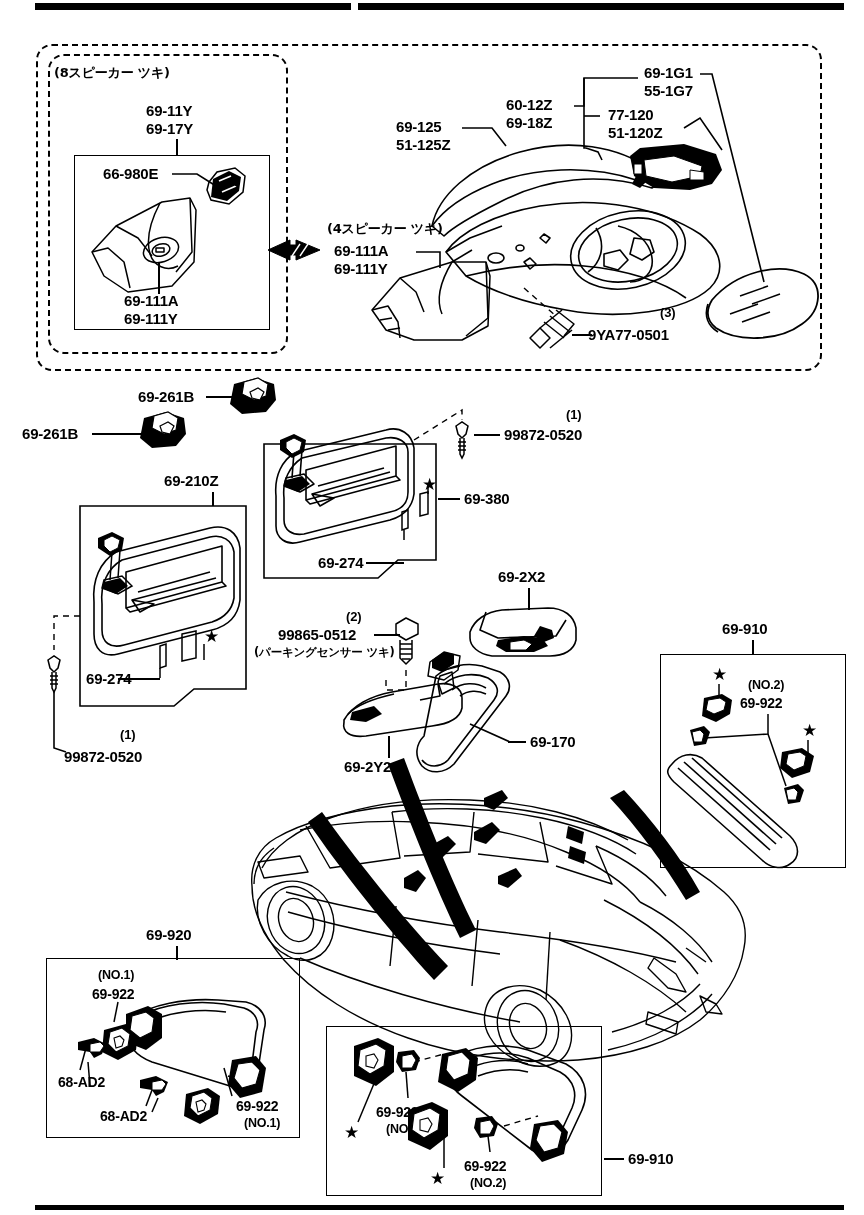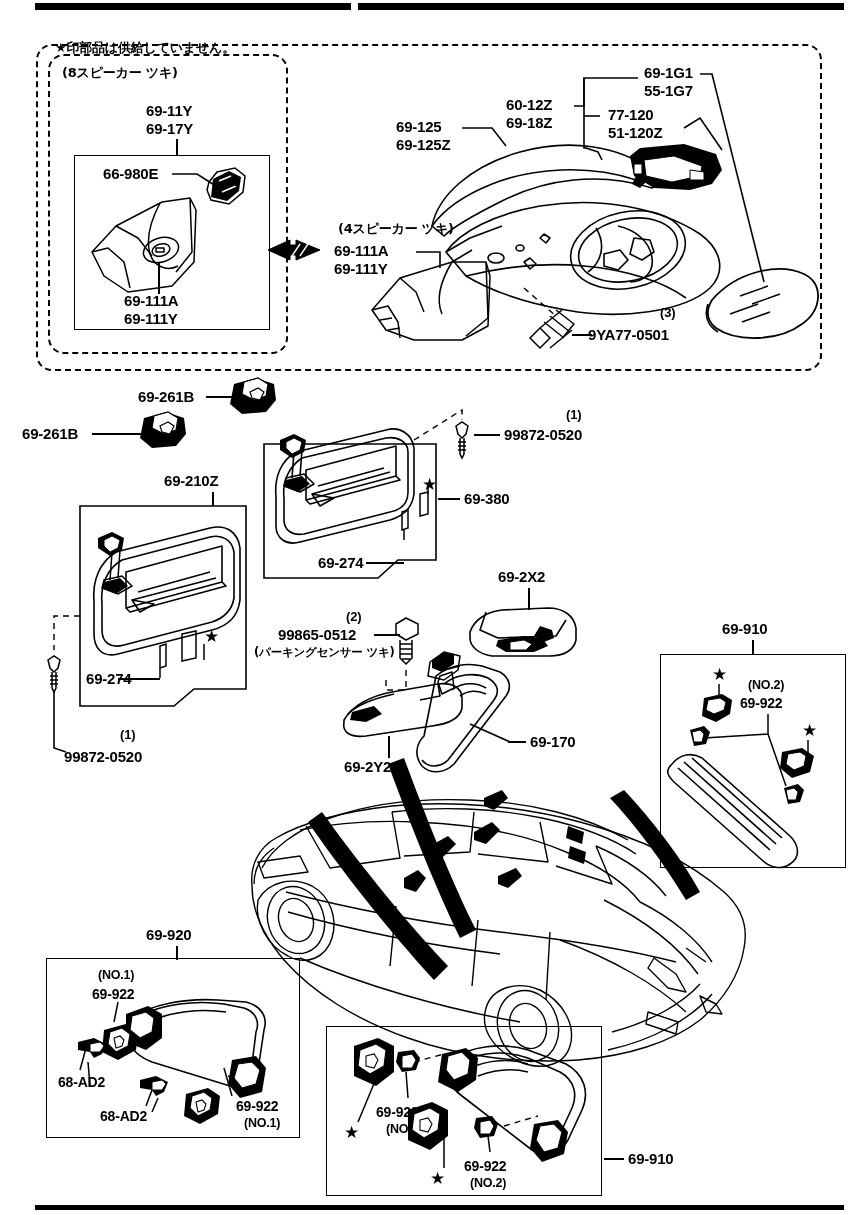--- a/index.html
+++ b/index.html
@@ -22,28 +22,25 @@
 </style>
 </head>
 <body>
 
 <div class="page">
 
   <div class="rule" style="left:35px;top:3px;width:316px;height:7px;"></div>
   <div class="rule" style="left:358px;top:3px;width:486px;height:7px;"></div>
   <div class="rule" style="left:35px;top:1205px;width:809px;height:5px;"></div>
 
-  <div class="lbl" style="left:38px;top:20px;">
-    <span class="jp">★</span><span class="jp">印部品は供給していません。</span>
-  </div>
 
   <div class="dash" style="left:36px;top:44px;width:786px;height:327px;"></div>
   <div class="dash" style="left:48px;top:54px;width:240px;height:300px;"></div>
 
-  <div class="lbl jp" style="left:62px;top:66px;">(8スピーカー ツキ)</div>
+  <div class="lbl jp" style="left:54px;top:66px;">(8スピーカー ツキ)</div>
 
   <div class="lbl pn" style="left:146px;top:102px;">69-11Y</div>
   <div class="lbl pn" style="left:146px;top:120px;">69-17Y</div>
   <div class="ln" style="left:176px;top:139px;width:1.6px;height:17px;"></div>
 
   <div class="box" style="left:74px;top:155px;width:196px;height:175px;"></div>
 
   <div class="lbl pn" style="left:103px;top:165px;">66-980E</div>
   <svg style="left:0;top:0;width:864px;height:1215px;">
     <polyline points="172,174 197,174 216,186" fill="none" stroke="#000" stroke-width="1.6"></polyline>
@@ -79,41 +76,41 @@
   <svg style="left:0;top:0;width:864px;height:1215px;">
     <g fill="#000" stroke="#000" stroke-width="1">
       <path d="M320,250 l-24,-10 0,5 -6,0 0,-5 -22,10 22,10 0,-5 6,0 0,5 Z"></path>
     </g>
     <g stroke="#fff" stroke-width="1.4">
       <path d="M300,244 l-8,12"></path>
         <path d="M308,244 l-8,12"></path>
     </g>
   </svg>
 
-  <div class="lbl jp" style="left:338px;top:222px;">(4スピーカー ツキ)</div>
+  <div class="lbl jp" style="left:327px;top:222px;">(4スピーカー ツキ)</div>
   <div class="lbl pn" style="left:334px;top:242px;">69-111A</div>
   <div class="lbl pn" style="left:334px;top:260px;">69-111Y</div>
   <svg style="left:0;top:0;width:864px;height:1215px;">
     <polyline points="416,252 440,252 440,268" fill="none" stroke="#000" stroke-width="1.6"></polyline>
   </svg>
 
   <svg style="left:0;top:0;width:864px;height:1215px;">
     <g fill="none" stroke="#000" stroke-width="1.5" stroke-linejoin="round">
       <path d="M372,310 L400,278 L452,262 L486,262 L490,276 L488,326 L462,340 L414,340 L386,330 Z"></path>
       <path d="M372,310 L388,306 L398,322 L400,338"></path>
       <path d="M400,278 L416,292 L424,312"></path>
       <path d="M452,262 C440,282 436,300 442,314"></path>
       <path d="M486,262 L488,318 L466,336"></path>
       <path d="M380,320 L392,318"></path>
         <path d="M388,330 L400,328"></path>
     </g>
   </svg>
 
   <div class="lbl pn" style="left:396px;top:118px;">69-125</div>
-  <div class="lbl pn" style="left:396px;top:136px;">69-125Z</div>
+  <div class="lbl pn" style="left:396px;top:136px;">51-125Z</div>
   <svg style="left:0;top:0;width:864px;height:1215px;">
     <polyline points="462,128 492,128 506,146" fill="none" stroke="#000" stroke-width="1.6"></polyline>
   </svg>
   <svg style="left:0;top:0;width:864px;height:1215px;">
     <g fill="none" stroke="#000" stroke-width="1.6" stroke-linejoin="round">
       <path d="M432,226 C438,196 470,166 520,152 C570,138 618,146 652,170
                C660,176 660,184 652,188 C600,172 546,178 500,202 C472,216 452,228 444,236 Z"></path>
       <path d="M432,226 C442,212 462,196 492,184 C532,168 588,164 636,180"></path>
     </g>
   </svg>

